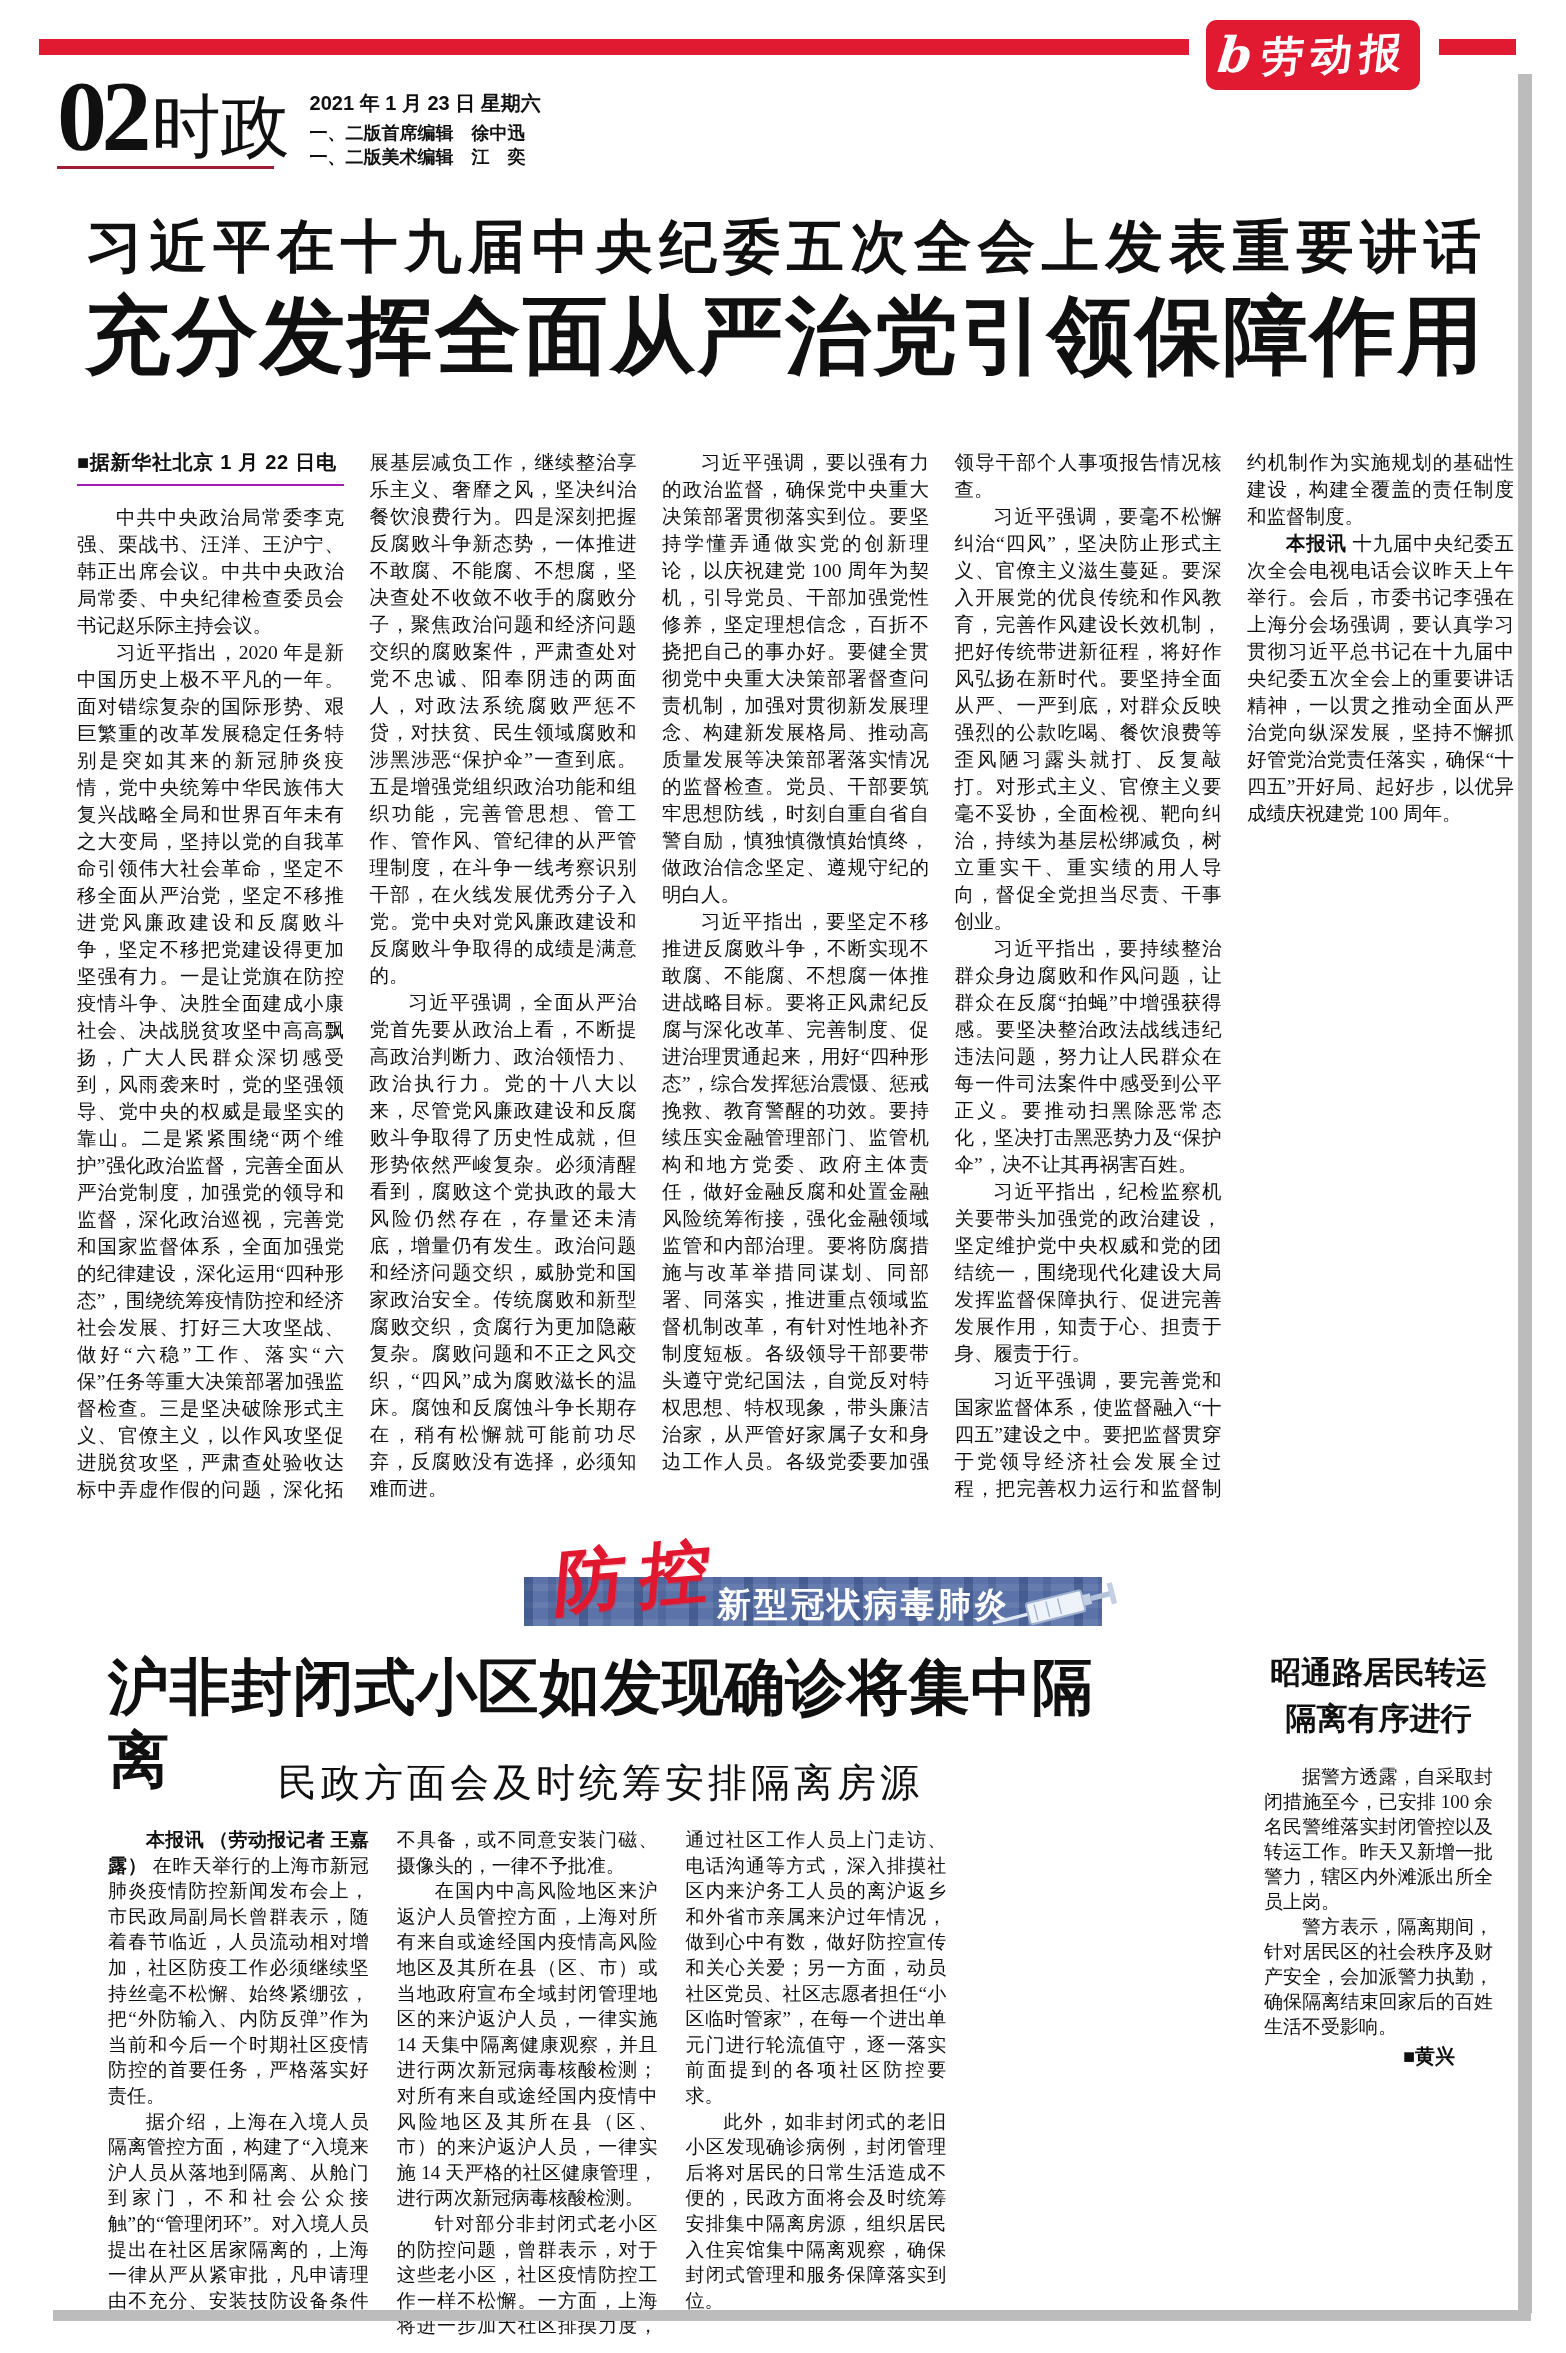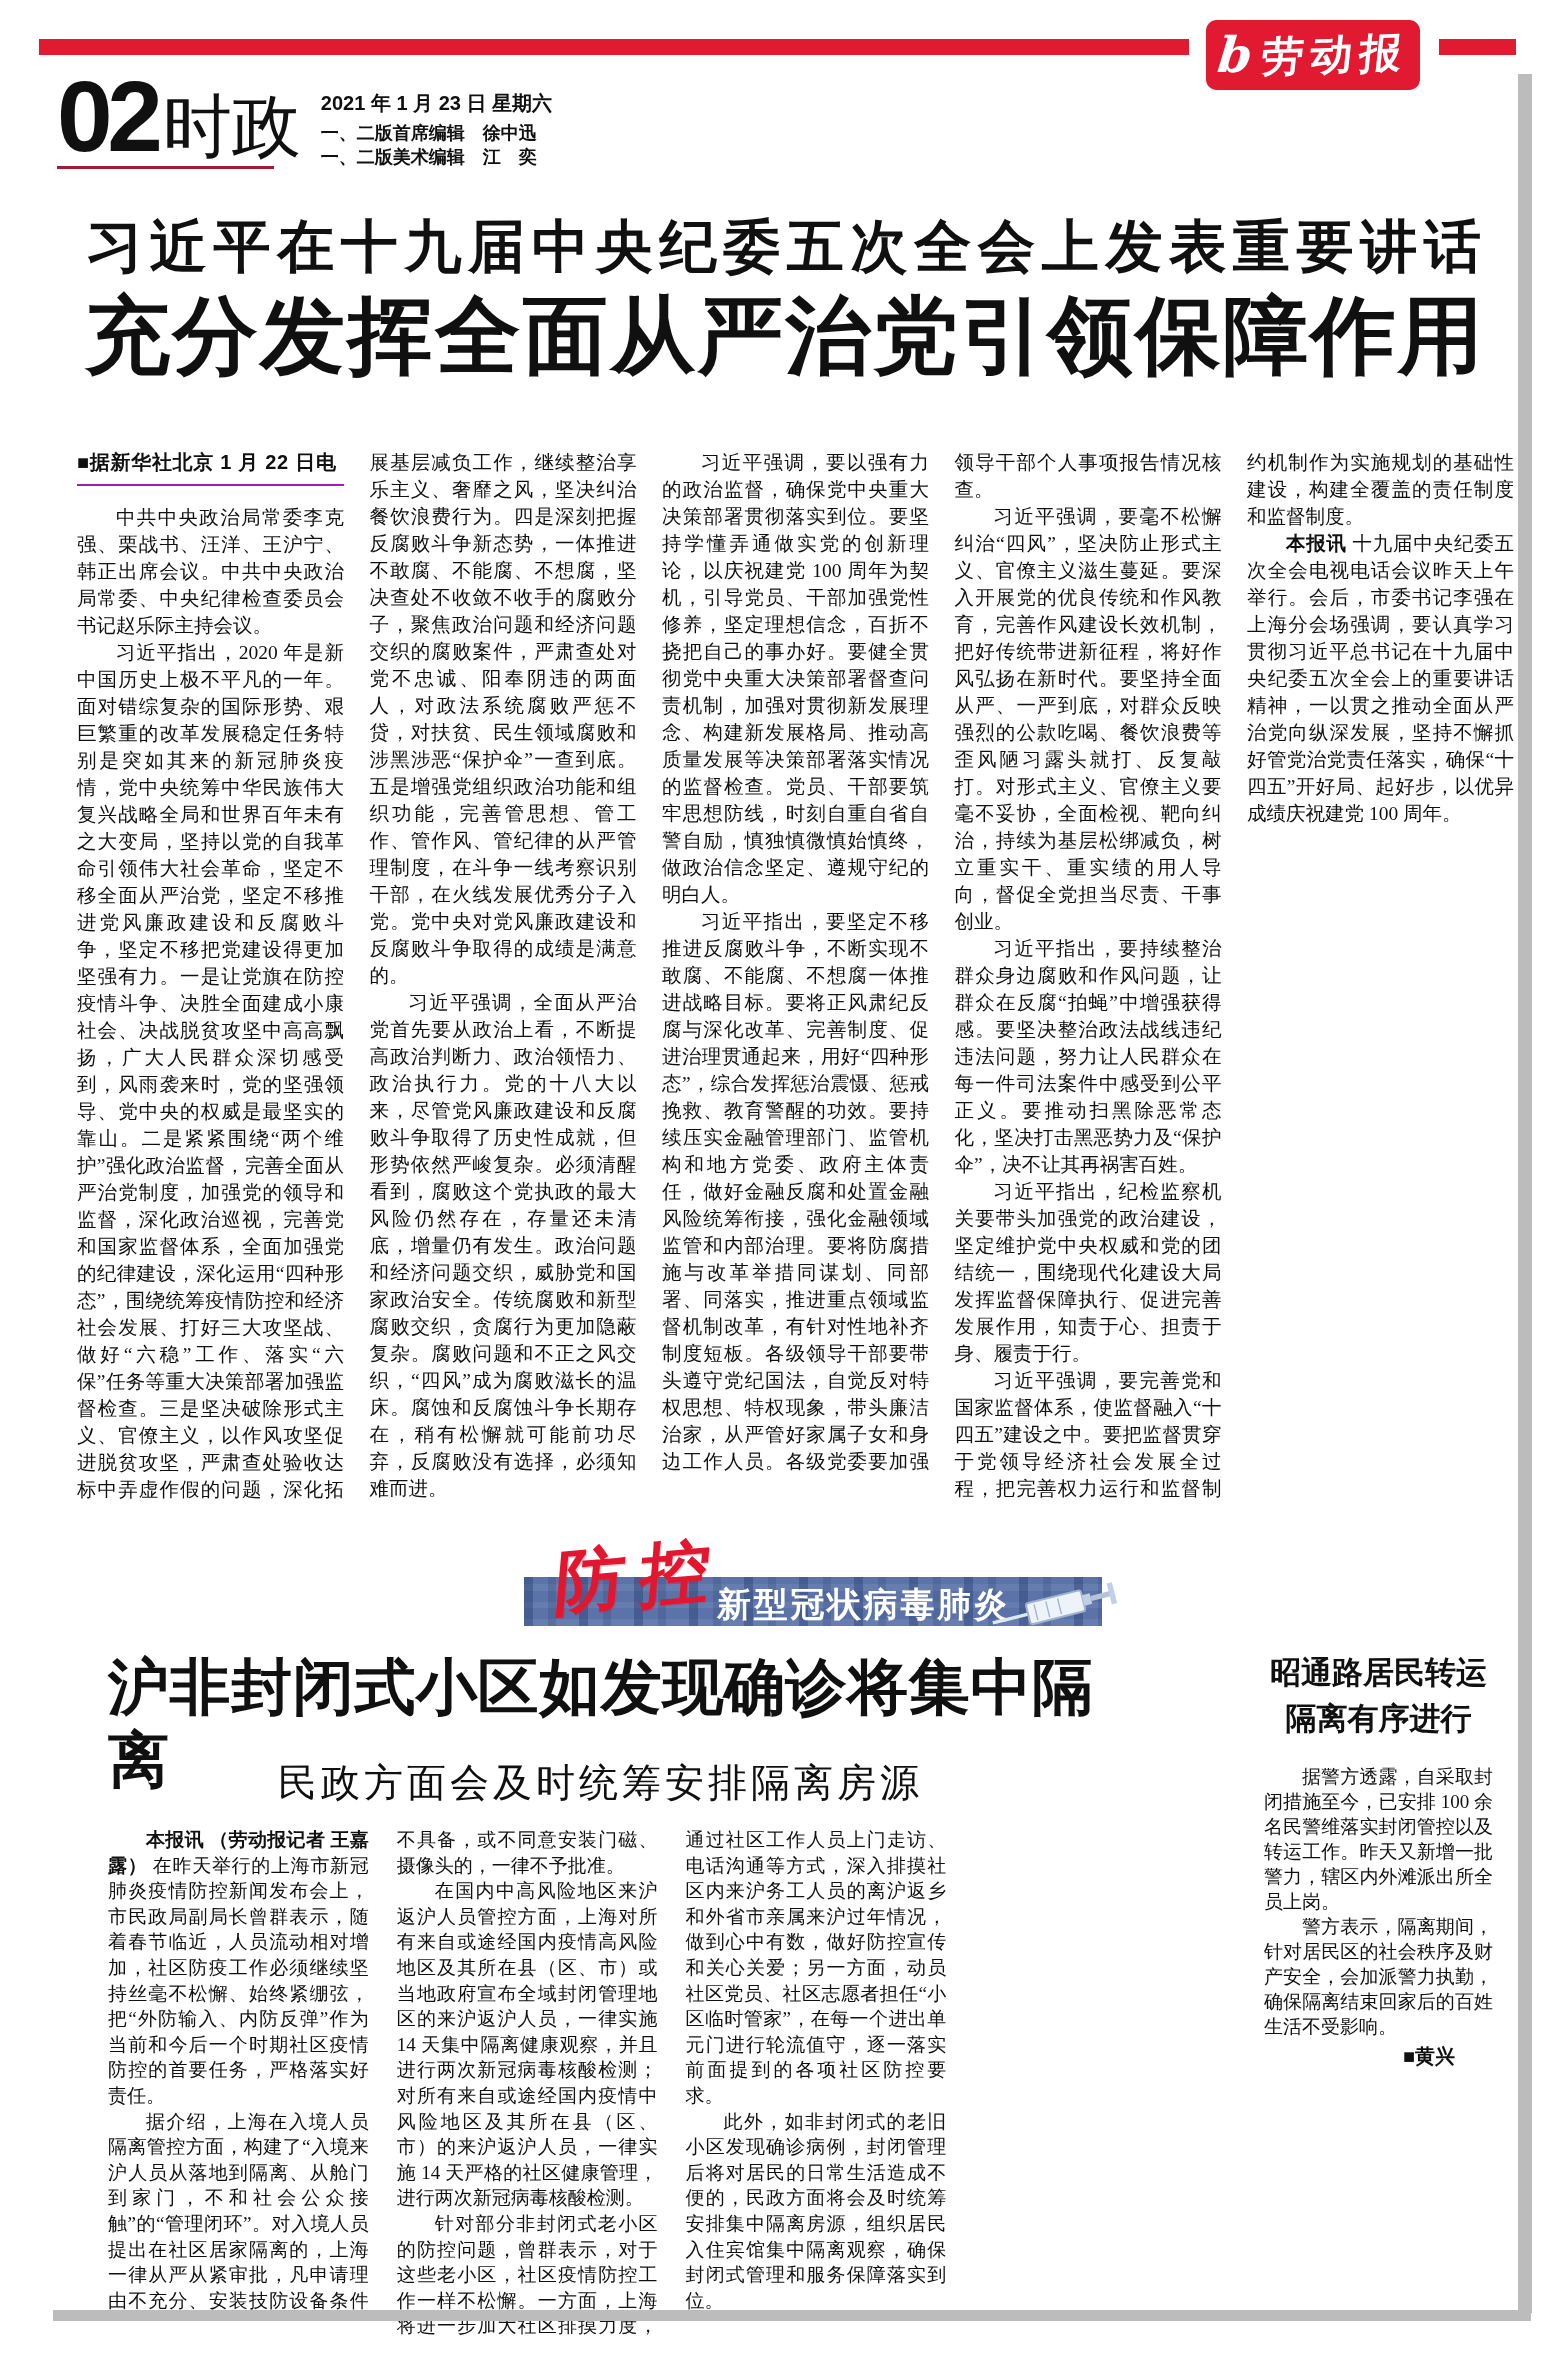--- a/index.html
+++ b/index.html
@@ -11,21 +11,21 @@
   .topbar-left{position:absolute;left:39px;top:39px;width:1150px;height:15.5px;background:#e11931;}
   .topbar-right{position:absolute;left:1439px;top:39px;width:77px;height:15.5px;background:#e11931;}
   .logo{position:absolute;left:1206px;top:20px;width:214px;height:70px;background:#e11931;
         border-radius:10.8px;display:flex;align-items:center;justify-content:center;gap:9.4px;}
   .logo-b{color:#fff;font:italic 700 49px "DejaVu Serif",serif;transform:skewX(-6deg);line-height:1;}
   .logo-text{color:#fff;font-weight:700;font-size:42px;letter-spacing:6.7px;
              transform:skewX(-8deg) rotate(-2deg);line-height:1;}
 
   
   .masthead{position:absolute;left:57px;top:75px;display:flex;align-items:flex-start;}
-  .page-num{font-family:Liberation Sans, sans-serif;font-weight:900;font-size:100px;line-height:0.82;letter-spacing:-5.4px;}
+  .page-num{font-family:Liberation Serif, serif;font-weight:900;font-size:100px;line-height:0.82;letter-spacing:-5.4px;}
   .section-name{font-size:69px;line-height:1;margin-left:5.4px;padding-top:17.5px;}
   .masthead-info{margin-left:20px;padding-top:17.5px;}
   .m-date{font-weight:700;font-size:20px;line-height:21.6px;margin-bottom:8px;}
   .m-ed{font-weight:700;font-size:18px;line-height:23.6px;}
   .masthead-rule{position:absolute;left:57px;top:166px;width:217px;height:3.4px;background:#a21c35;}
 
   
   .kicker{position:absolute;left:86px;top:213px;width:1395px;font-weight:700;font-size:57px;line-height:1.2;
           text-align:justify;text-align-last:justify;text-justify:inter-character;white-space:nowrap_off;}
   .headline{position:absolute;left:85px;top:288px;width:1398px;font-weight:900;font-size:85px;line-height:1.15;

